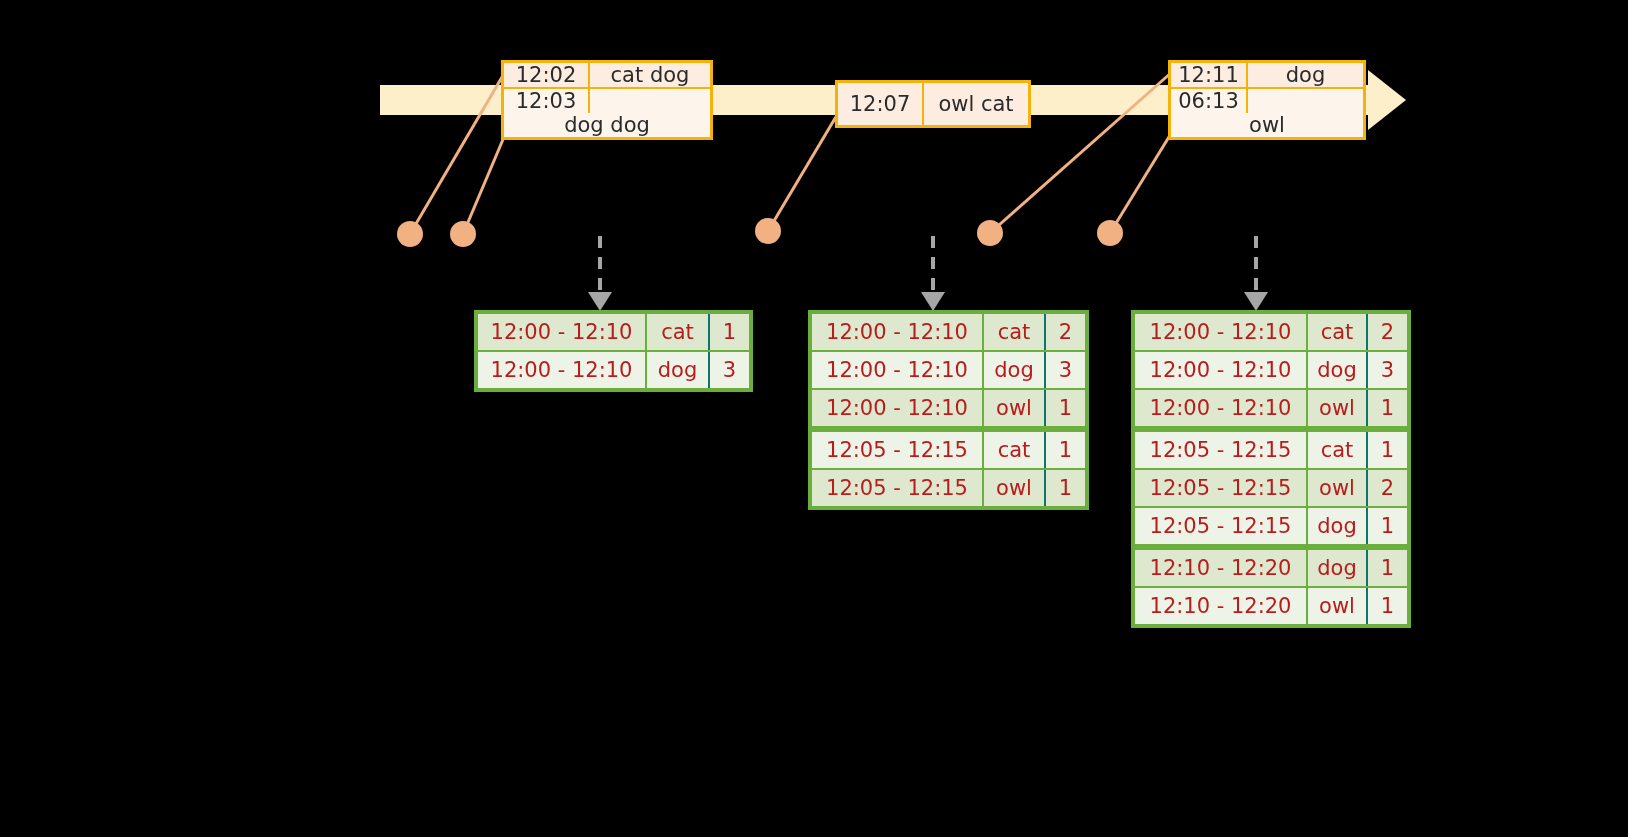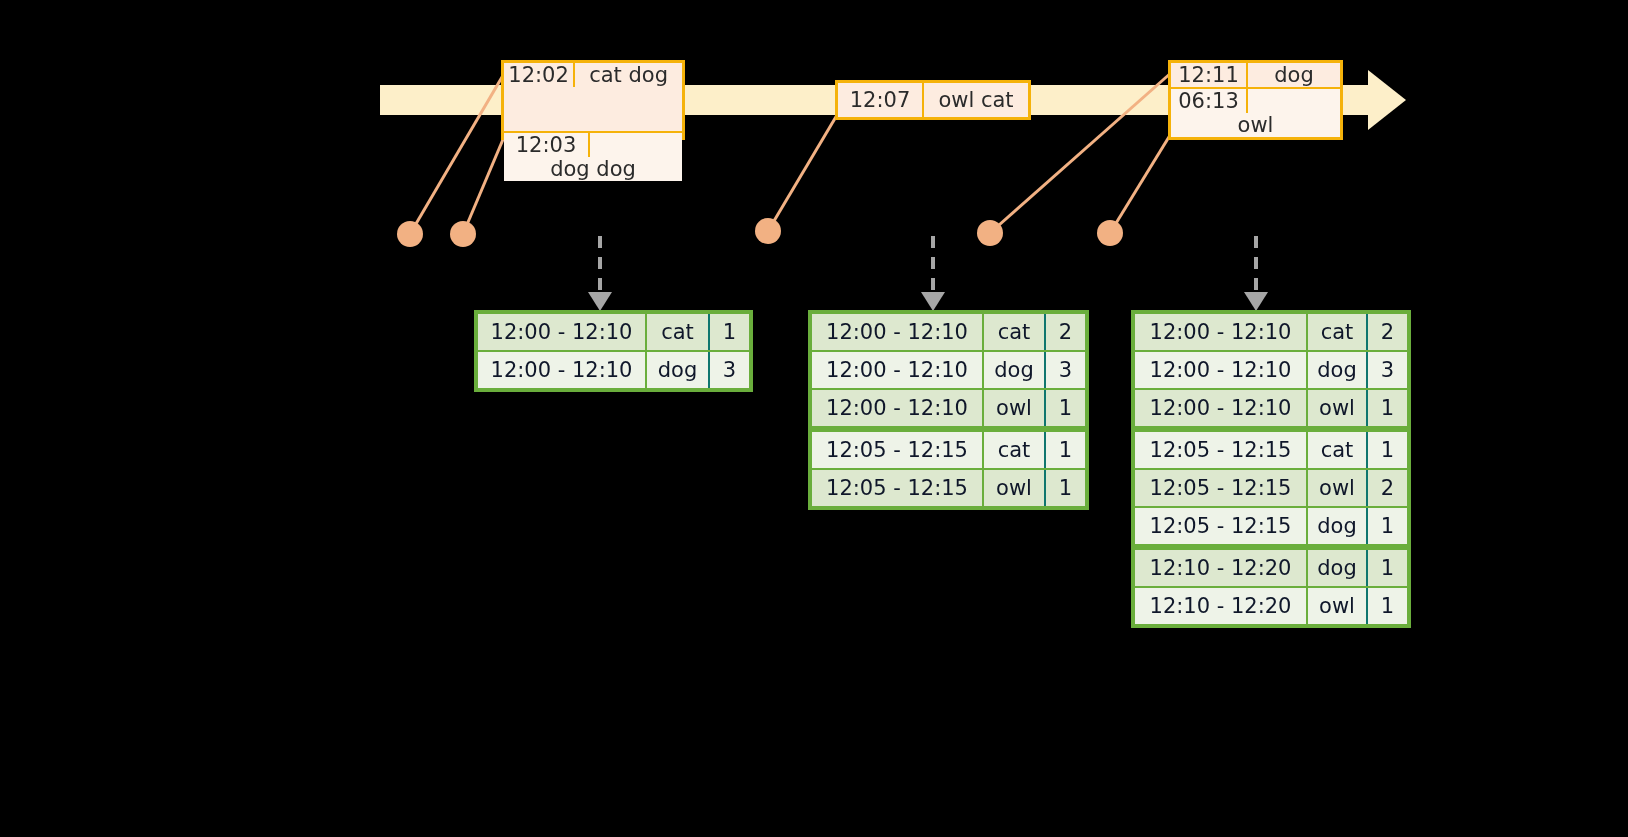--- a/index.html
+++ b/index.html
@@ -32,25 +32,25 @@
   .evt-row{display:flex;flex:1;}
   .evt-row + .evt-row{border-top:2px solid #f5b20a;flex-direction:column;}
   .evt-row.alt{background:#fdf4ec;}
   .evt-time, .evt-text{
     display:flex;align-items:center;justify-content:center;
     font-size:21px;color:#2b2b2b;white-space:nowrap;
   }
   .evt-time{width:82px;border-right:2px solid #f5b20a;}
   .evt-text{flex:1;padding:0 14px;}
 
-  #evt1{left:501px;top:60px;width:184px;height:80px;gap:44px;}
+  #evt1{left:501px;top:60px;width:212px;height:80px;}
   #evt1 .evt-time{width:84px;}
-  #evt2{left:835px;top:80px;width:196px;height:40px;}
+  #evt2{left:835px;top:80px;width:196px;height:48px;}
   #evt2 .evt-time{width:84px;}
-  #evt3{left:1168px;top:60px;width:175px;height:80px;}
+  #evt3{left:1168px;top:60px;width:198px;height:80px;}
   #evt3 .evt-time{width:75px;}
 
   
   .dot{
     position:absolute;width:26px;height:26px;border-radius:50%;
     background:#f2b183;
   }
   .connector{position:absolute;left:0;top:0;width:1628px;height:837px;
     pointer-events:none;}
 
@@ -61,21 +61,21 @@
     box-sizing:border-box;
     background:#fff;
   }
   .res-row{display:flex;}
   .res-row + .res-row{border-top:2px solid #6aae3c;}
   .res-row.grpend{border-bottom:4px solid #6aae3c;}
   .res-row.shade .cell{background:#dde8cf;}
   .res-row .cell{background:#eef3e8;}
   .cell{
     display:flex;align-items:center;justify-content:center;
-    font-size:21px;color:#0f172a;white-space:nowrap;height:36px;
+    font-size:21px;color:#b91c1c;white-space:nowrap;height:36px;
   }
   .c-window{width:auto;border-right:2px solid #6aae3c;padding:0 12px;}
   .c-key{border-right:2px solid #0f766e;}
   .c-count{}
 
   #res1{left:474px;top:310px;}
   #res1 .c-window{width:143px;}
   #res1 .c-key{width:61px;}
   #res1 .c-count{width:39px;}
 

